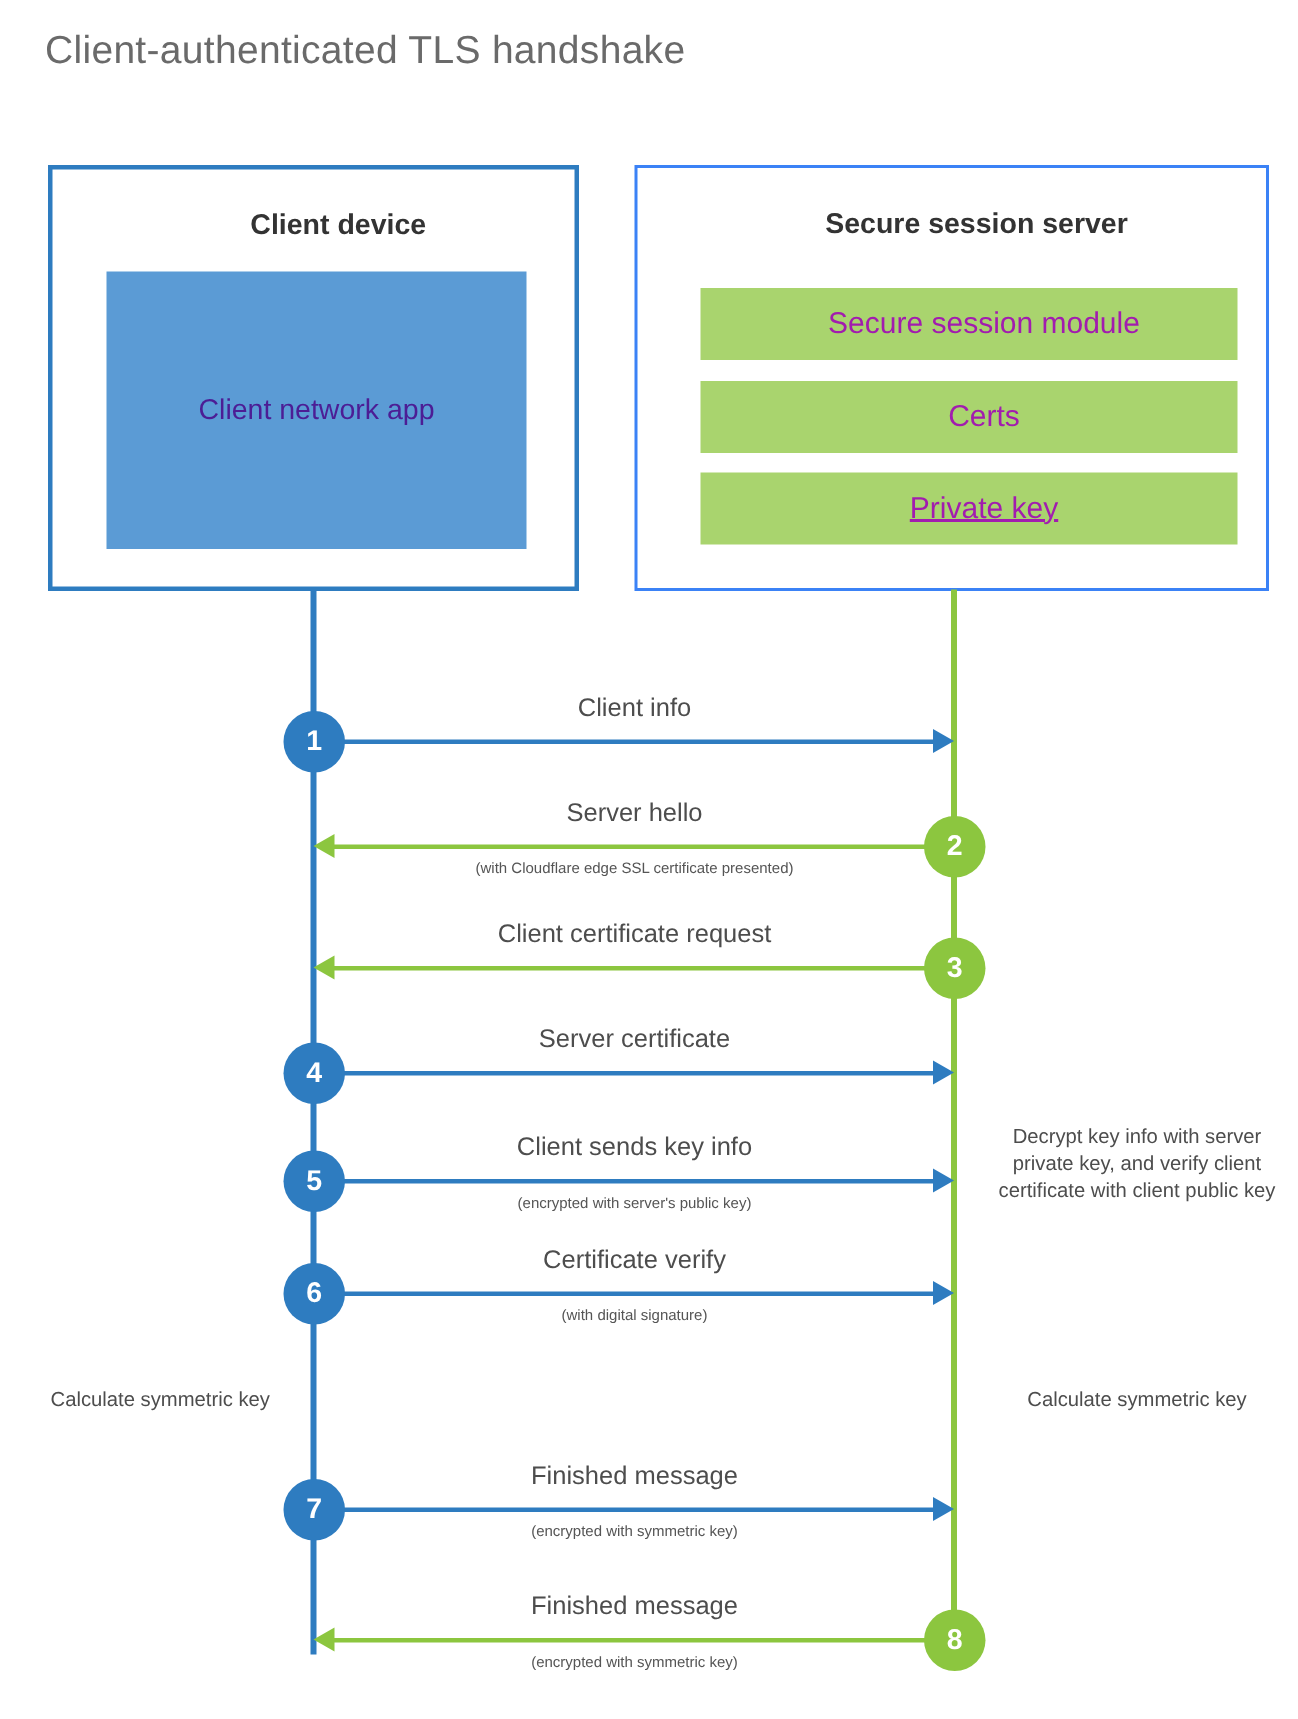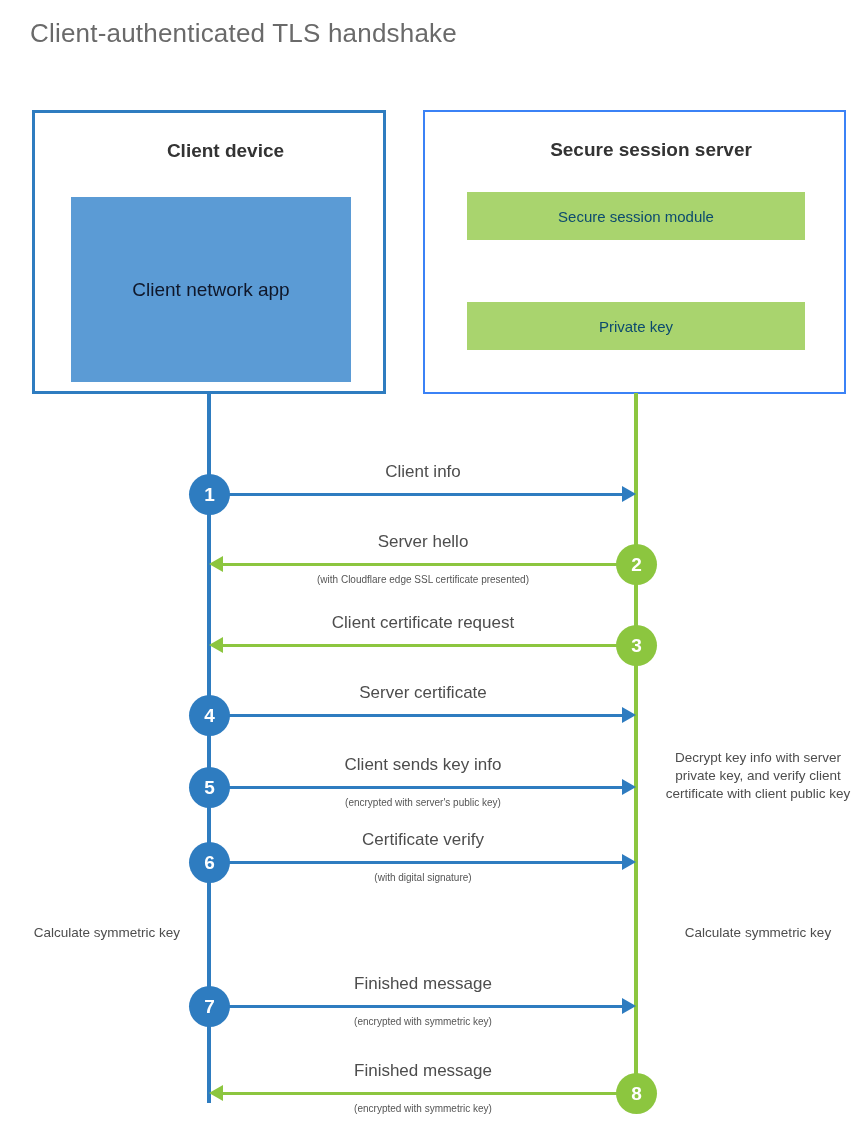--- a/index.html
+++ b/index.html
@@ -60,46 +60,46 @@
     padding-left: 33px;
   }
 
   .client-app-block {
     position: absolute;
     left: 36px;
     top: 68px;
     width: 280px;
     height: 185px;
     background: #5b9bd5;
-    color: #0f172a;
+    color: #4c1d95;
     font-size: 19px;
     display: flex;
     align-items: center;
     justify-content: center;
     text-align: center;
     line-height: 1.35;
-    margin-top: 16px;
   }
 
   .server-item {
     position: absolute;
     left: 42px;
     width: 338px;
     height: 48px;
     background: #a9d46e;
-    color: #0c4a6e;
-    font-size: 15px;
+    color: #a21caf;
+    font-size: 20px;
     display: flex;
     align-items: center;
     justify-content: center;
     text-align: center;
+    padding-left: 20px;
   }
   .server-item.i0 { top: 80px; }
   .server-item.i1 { top: 142px; }
-  .server-item.i2 { top: 190px; }
+  .server-item.i2 { top: 203px; text-decoration: underline; }
 
   
   .lifeline {
     position: absolute;
     width: 4px;
   }
   .lifeline.client-line {
     left: 207px;
     top: 393px;
     height: 710px;
@@ -201,20 +201,21 @@
 <div class="page-title">Client-authenticated TLS handshake</div>
 
 <div class="entity-box client">
   <div class="entity-title">Client device</div>
   <div class="client-app-block">Client network app</div>
 </div>
 
 <div class="entity-box server">
   <div class="entity-title">Secure session server</div>
   <div class="server-item i0">Secure session module</div>
+  <div class="server-item i1">Certs</div>
   <div class="server-item i2">Private key</div>
 </div>
 
 <div class="lifeline client-line"></div>
 <div class="lifeline server-line"></div>
 
 <div id="messages-layer">
     <div class="msg" style="top: 494px;">
       <div class="msg-line blue" style="left: 209px; width: 415px;"></div>
       <div class="arrow-head right blue" style="left: 622px;"></div>

